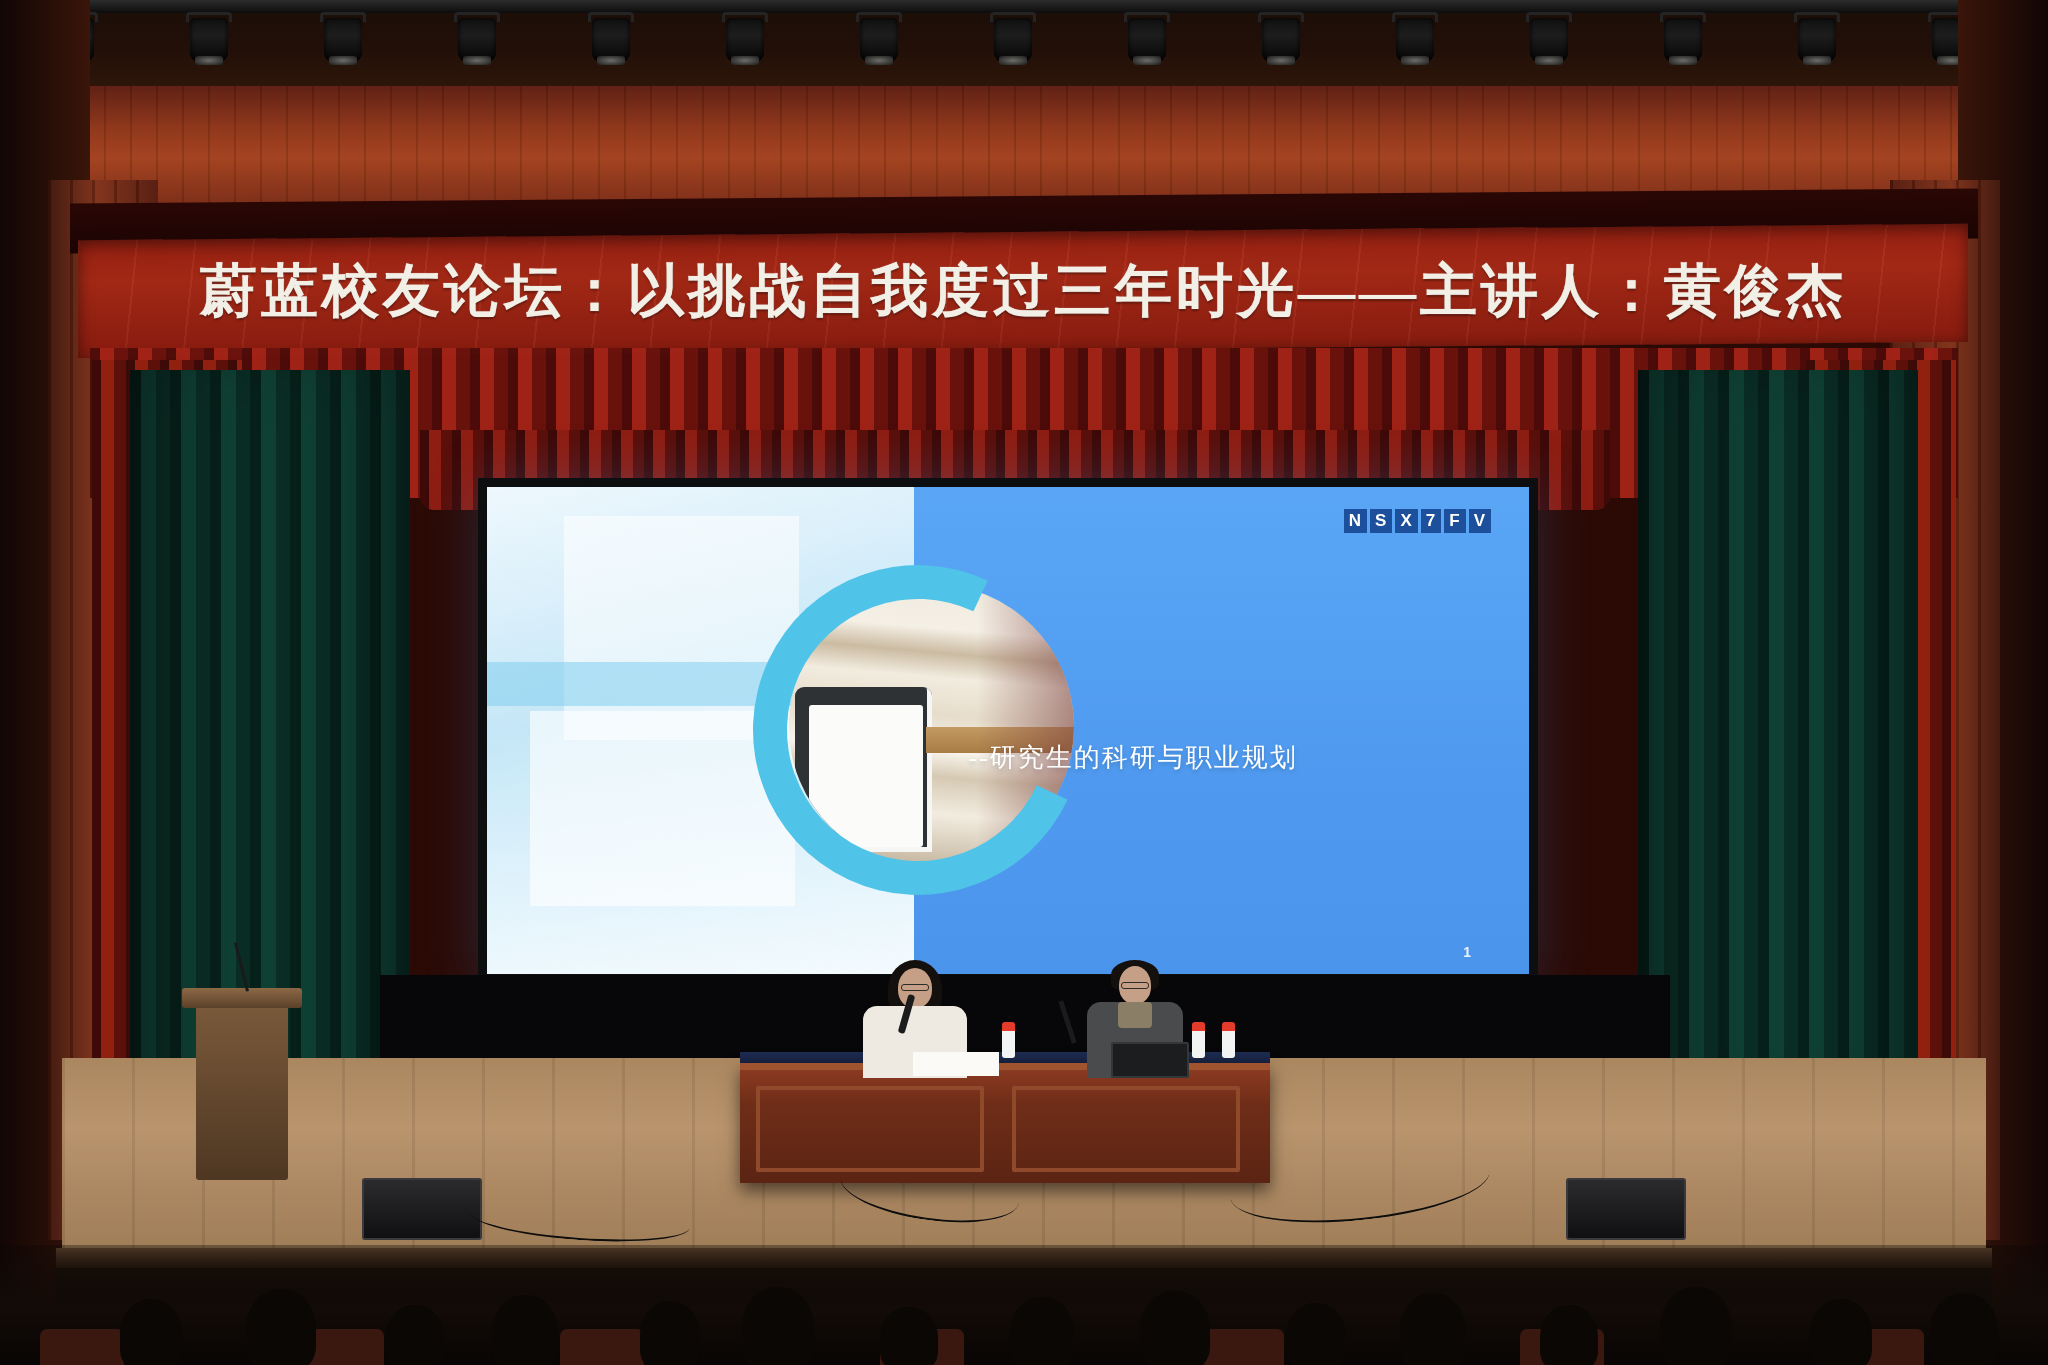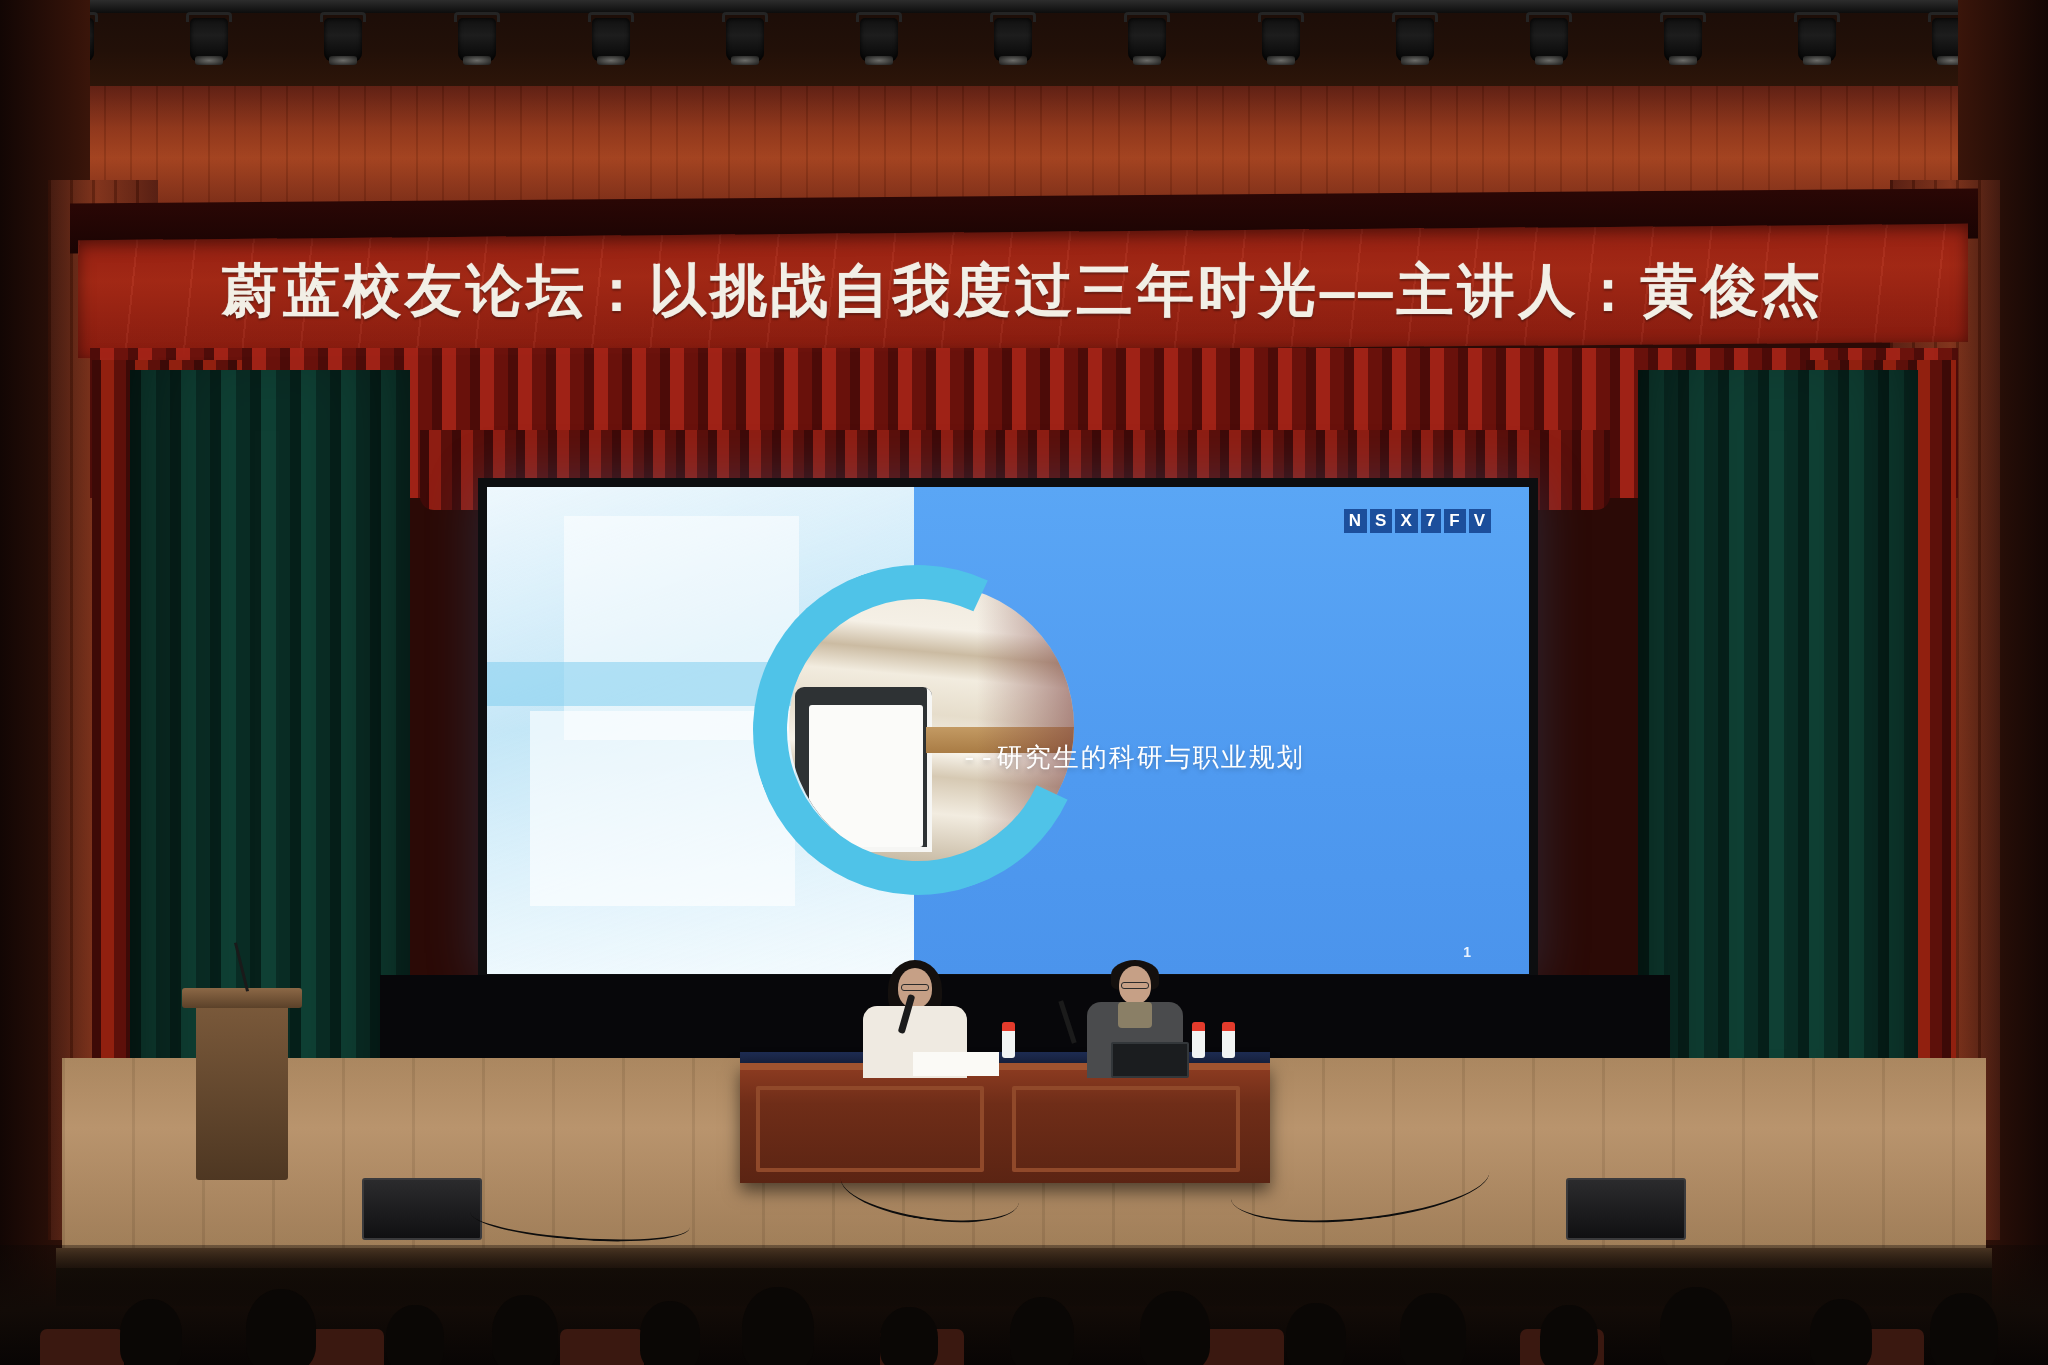--- a/index.html
+++ b/index.html
@@ -82,21 +82,21 @@
       linear-gradient(180deg,#9e2213 0%,#aa2a16 35%,#8e1d10 100%);
     transform:skewY(-0.5deg);
     box-shadow:0 4px 16px rgba(0,0,0,.5) inset;
     display:flex; align-items:center; justify-content:center;
   }
   .banner-text {
     color:#f2efe6;
     font-size:57px; font-weight:700; letter-spacing:4px;
     white-space:nowrap;
     text-shadow:0 2px 2px rgba(0,0,0,.35), 0 0 1px rgba(255,255,255,.7);
-    font-family:Liberation Mono, monospace;
+    font-family:Liberation Serif, serif;
     transform:skewY(0.5deg);
   }
 
   
   .curtain-top {
     position:absolute; left:90px; top:348px; width:1868px; height:150px;
     background:
       repeating-linear-gradient(90deg,#4e0c09 0 10px,#a32317 10px 24px,#6c120c 24px 38px),
       #6b120c;
     opacity:.97;
@@ -234,21 +234,21 @@
     position:absolute; left:44%; top:36.5%; width:56%;
     color:#fff; font-size:40px; font-weight:500; letter-spacing:4px;
     white-space:nowrap;
     font-family:"DejaVu Sans","Liberation Sans",sans-serif;
     text-shadow:0 2px 6px rgba(0,0,0,.25);
   }
   .slide-subtitle {
     position:absolute; left:0; top:52%; width:100%; text-align:center;
     color:#fff; font-size:26px; letter-spacing:2px;
     padding-left:24%;
-    font-family:Liberation Mono, monospace;
+    font-family:Liberation Serif, serif;
     text-shadow:0 2px 5px rgba(0,0,0,.22);
   }
   .slide-meta {
     position:absolute; left:24%; top:64%; width:76%; text-align:center;
     color:#fff; line-height:1.45;
     font-family:"Liberation Sans",sans-serif;
     text-shadow:0 1px 4px rgba(0,0,0,.25);
   }
   .slide-meta .name  { font-size:22px; font-family:"DejaVu Sans",sans-serif; letter-spacing:3px; }
   .slide-meta .email { font-size:23px; font-weight:700; letter-spacing:.5px; }

